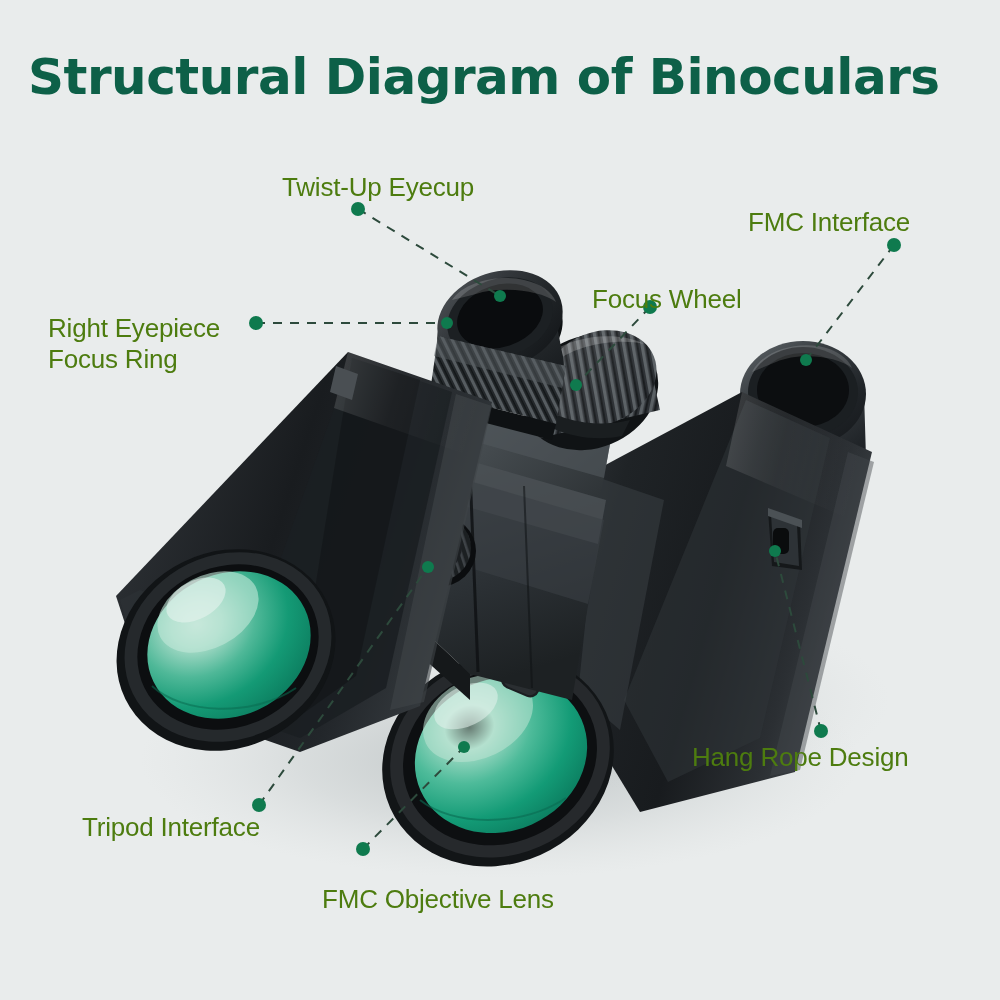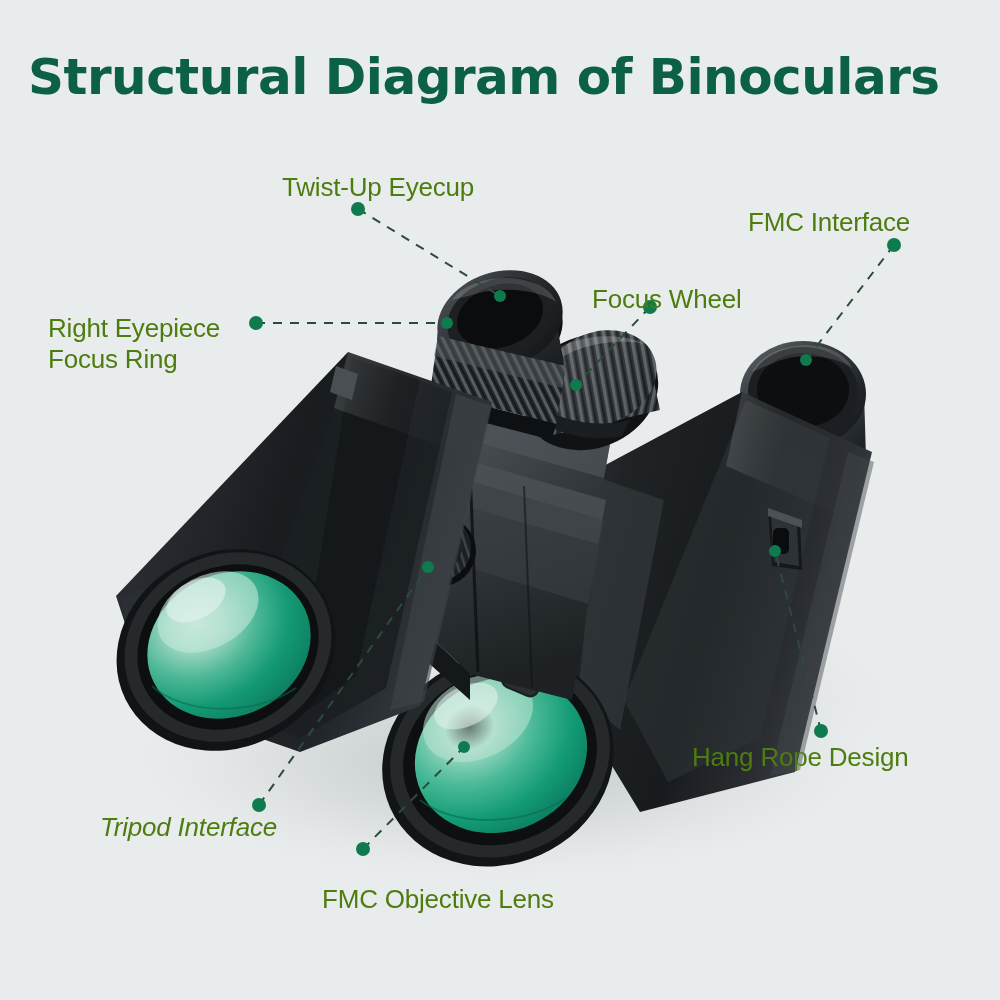--- a/index.html
+++ b/index.html
@@ -280,17 +280,17 @@
 
   <div class="title">Structural Diagram of Binoculars</div>
 
   <div id="labels">
       <div class="label" style="left: 282px; top: 172px;">Twist-Up Eyecup</div>
       <div class="label" style="left: 748px; top: 207px;">FMC Interface</div>
       <div class="label" style="left: 592px; top: 284px;">Focus Wheel</div>
       <div class="label" style="left: 48px; top: 305px; margin-top: 8px;">Right Eyepiece
 Focus Ring</div>
       <div class="label" style="left: 692px; top: 742px;">Hang Rope Design</div>
-      <div class="label" style="left: 100px; top: 812px; font-style: italic;">Tripod Interface</div>
+      <div class="label" style="left: 82px; top: 812px;">Tripod Interface</div>
       <div class="label" style="left: 322px; top: 884px;">FMC Objective Lens</div>
     </div>
 
 </div>
 
 </body></html>

